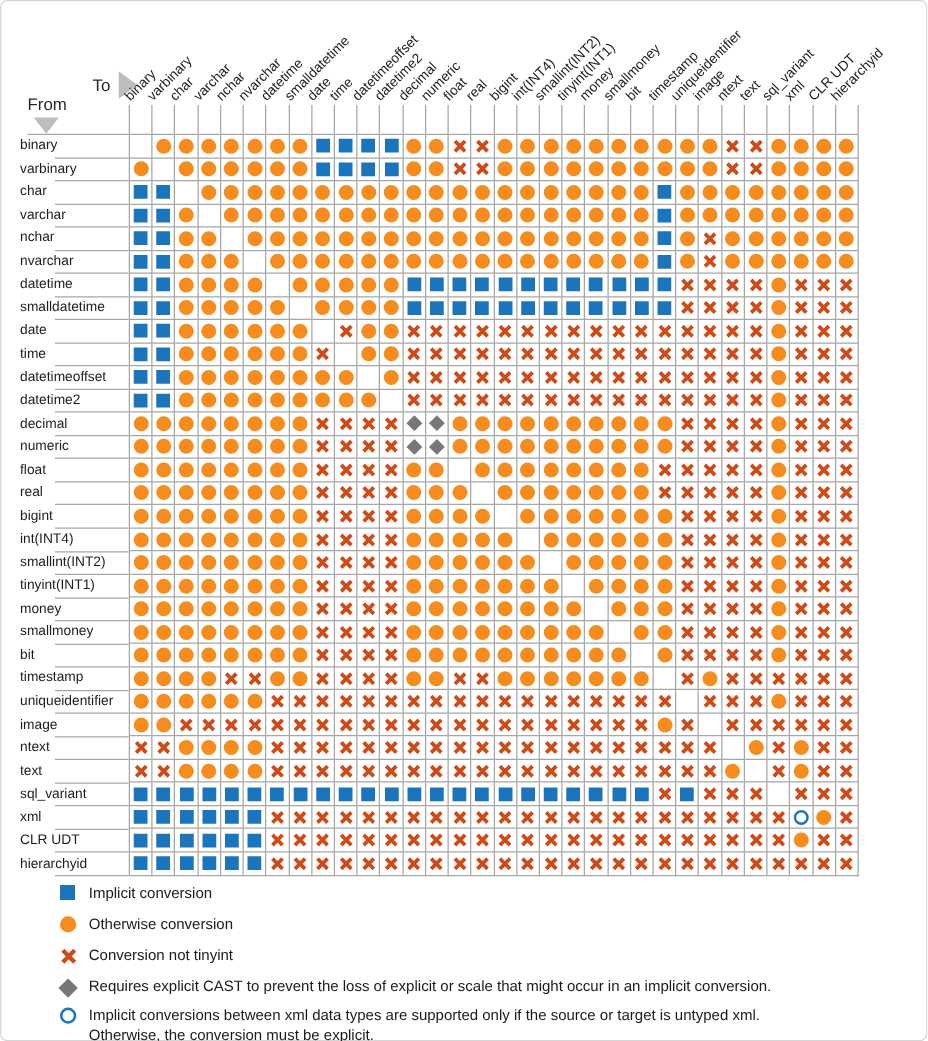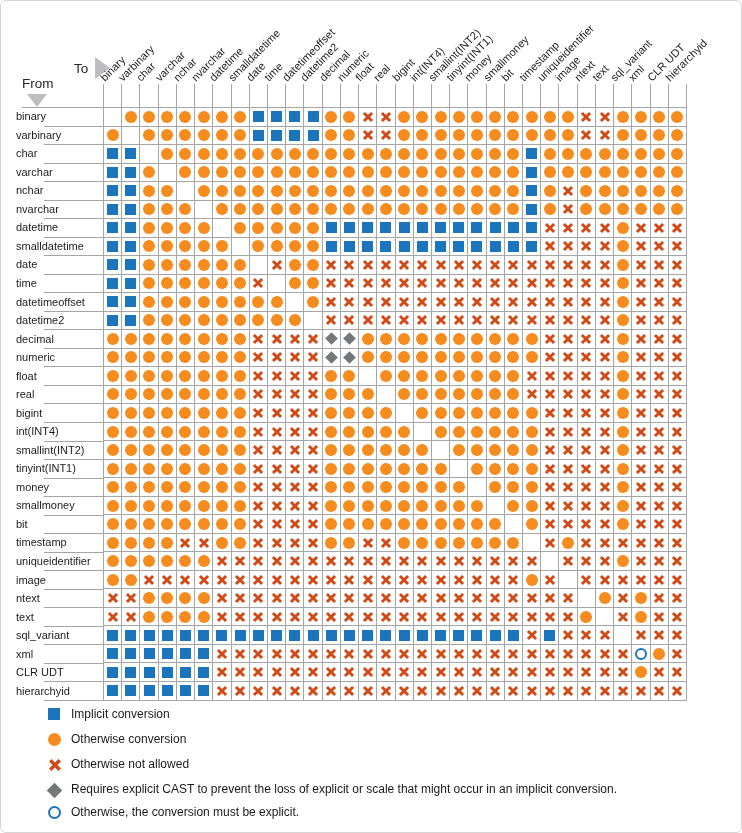--- a/index.html
+++ b/index.html
@@ -4922,32 +4922,33 @@
     </div>
     <div class="legitem" style="top: 757px;">
       <span class="lic">
         <span class="sym-x">
           <svg width="14" height="14" viewBox="0 0 13 13">
             <path d="M2.1 2.1 L10.9 10.9 M10.9 2.1 L2.1 10.9" stroke="#CF4A16" stroke-width="3.2" fill="none"></path>
           </svg>
         </span>
       </span>
       <div>
-        <div>Otherwise not allowed</div>
+        <div>Conversion not tinyint</div>
       </div>
     </div>
     <div class="legitem" style="top: 782px;">
       <span class="lic">
         <span class="sym-di"></span>
       </span>
       <div>
         <div>Requires explicit CAST to prevent the loss of explicit or scale that might occur in an implicit conversion.</div>
       </div>
     </div>
     <div class="legitem" style="top: 805px;">
       <span class="lic">
         <span class="sym-oc"></span>
       </span>
       <div>
+        <div>Implicit conversions between xml data types are supported only if the source or target is untyped xml.</div>
         <div>Otherwise, the conversion must be explicit.</div>
       </div>
     </div>
   </div>
 
 </body></html>

